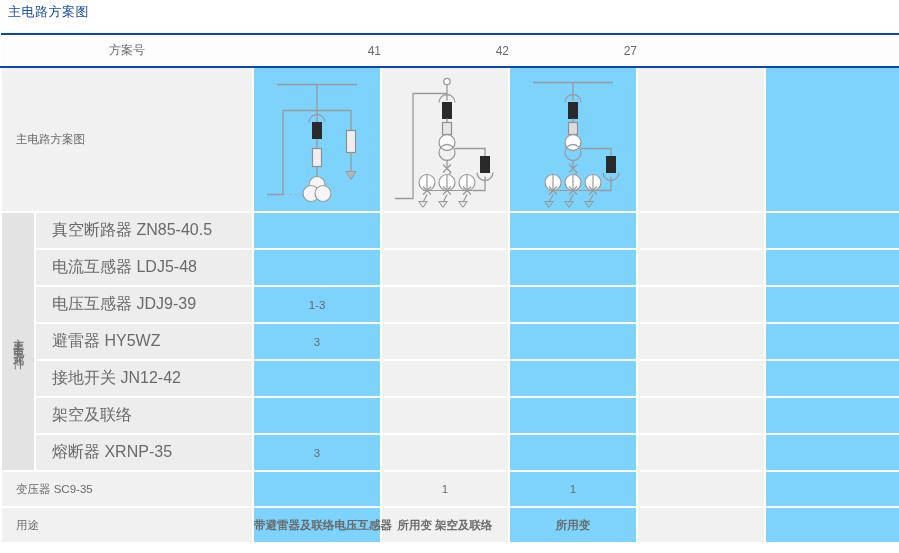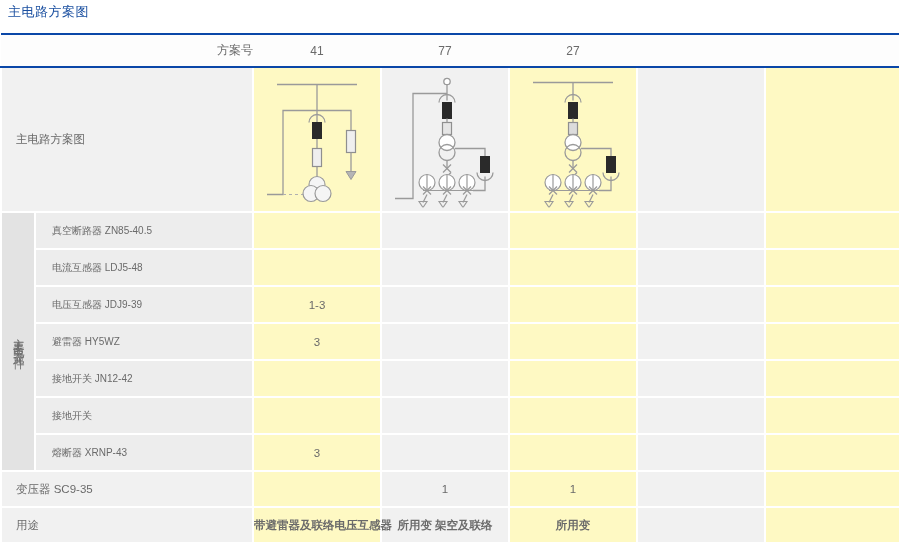--- a/index.html
+++ b/index.html
@@ -28,30 +28,30 @@
     font-size:11.5px;color:#6a6a6a;
     border:2px solid #ffffff;
     background:#ededed;
   }
   
   .hdr td{
     background:#fdfdfd;border:none;height:31px;
     border-top:2px solid #0a47a8;border-bottom:2px solid #0a47a8;
     color:#6a6a6a;font-size:12px;
   }
-  .hdr td.lbl{ text-align:right;padding-left:0; }
-  .hdr td.num{ text-align:center; }
+  .hdr td.lbl{ text-align:center;padding-left:0; }
+  .hdr td.num{ text-align:right; }
 
   
   td.c-light{background:#f1f1f1;}
-  td.c-dark {background:#fef9c3;}
+  td.c-dark {background:#7dd3fc;}
 
   td.rowlabel{
     background:#ededed;text-align:left;padding-left:16px;
-    color:#6a6a6a;font-size:10px;white-space:nowrap;
+    color:#6a6a6a;font-size:16px;white-space:nowrap;
   }
   td.rowlabel-wide{
     background:#f1f1f1;text-align:left;padding-left:14px;
     color:#6a6a6a;font-size:11.5px;white-space:nowrap;
   }
   td.vlabel{
     background:#e3e3e3;text-align:center;width:34px;
     color:#6a6a6a;font-size:11.5px;
   }
   .vlabel-inner{
@@ -81,21 +81,21 @@
       <col style="width:128px">
       <col style="width:128px">
       <col style="width:128px">
       <col style="width:135px">
     </colgroup>
 
     <tbody>
         <tr class="hdr">
       <td class="lbl" colspan="2">方案号</td>
       <td class="num">41</td>
-      <td class="num">77</td>
+      <td class="num">42</td>
       <td class="num">27</td>
       <td class="num"></td>
       <td class="num"></td>
     </tr>
 
     <tr>
       <td class="rowlabel-wide" colspan="2">主电路方案图</td>
 
       <td class="diagcell c-dark">
         <div class="diagwrap">
@@ -302,29 +302,29 @@
     </tr>
     <tr>
       <td class="rowlabel" style="height:35px">接地开关 JN12-42</td>
       <td class="valcell c-dark"></td>
       <td class="valcell c-light"></td>
       <td class="valcell c-dark"></td>
       <td class="valcell c-light"></td>
       <td class="valcell c-dark"></td>
     </tr>
     <tr>
-      <td class="rowlabel" style="height:35px">接地开关</td>
-      <td class="valcell c-dark"></td>
-      <td class="valcell c-light"></td>
-      <td class="valcell c-dark"></td>
-      <td class="valcell c-light"></td>
-      <td class="valcell c-dark"></td>
-    </tr>
-    <tr>
-      <td class="rowlabel" style="height:35px">熔断器 XRNP-43</td>
+      <td class="rowlabel" style="height:35px">架空及联络</td>
+      <td class="valcell c-dark"></td>
+      <td class="valcell c-light"></td>
+      <td class="valcell c-dark"></td>
+      <td class="valcell c-light"></td>
+      <td class="valcell c-dark"></td>
+    </tr>
+    <tr>
+      <td class="rowlabel" style="height:35px">熔断器 XRNP-35</td>
       <td class="valcell c-dark">3</td>
       <td class="valcell c-light"></td>
       <td class="valcell c-dark"></td>
       <td class="valcell c-light"></td>
       <td class="valcell c-dark"></td>
     </tr>
 
     <tr>
       <td class="rowlabel-wide" colspan="2" style="height:34px">变压器 SC9-35</td>
       <td class="valcell c-dark"></td>

